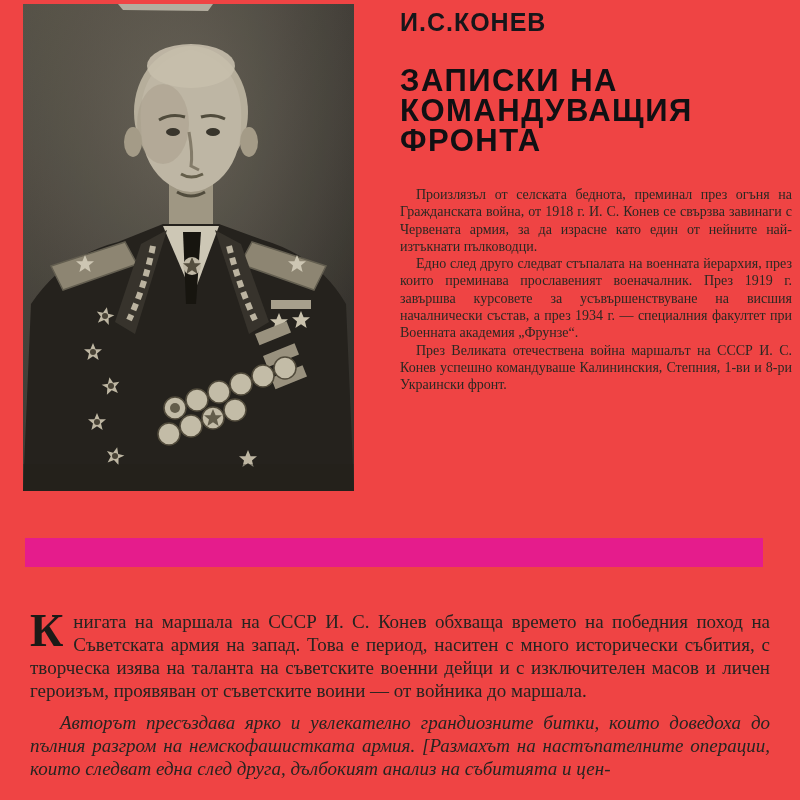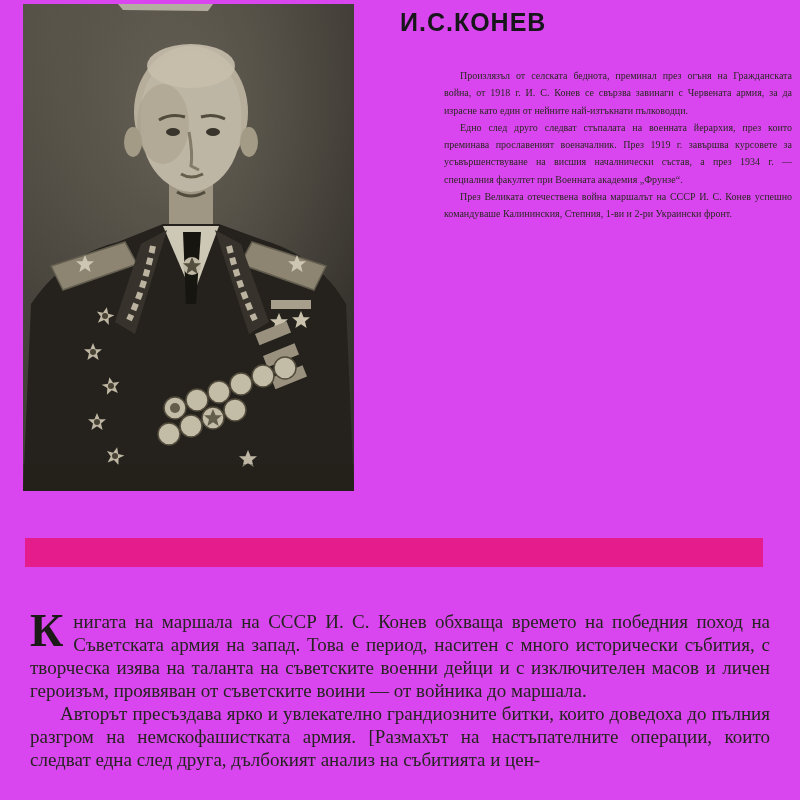--- a/index.html
+++ b/index.html
@@ -1,40 +1,40 @@
 <!DOCTYPE html>
 <html lang="bg"><head>
 <meta charset="utf-8">
 <style>
   html,body{margin:0;padding:0;}
   body{width:800px;height:800px;overflow:hidden;font-family:"Liberation Serif",serif;}
-  .page{position:relative;width:800px;height:800px;background:#d946ef;overflow:hidden;}
+  .page{position:relative;width:800px;height:800px;background:#ef4444;overflow:hidden;}
 
   
   .photo{position:absolute;left:23px;top:4px;width:331px;height:487px;}
   .photo svg{display:block;width:100%;height:100%;}
 
   
   .right-col{position:absolute;left:400px;top:8px;width:392px;color:#1d1b18;}
   .author{font-family:"Liberation Sans",sans-serif;font-weight:700;font-size:25px;
           letter-spacing:1px;color:#17161a;}
   .book-title{margin-top:29px;font-family:"Liberation Sans",sans-serif;font-weight:700;
           font-size:31px;line-height:30px;letter-spacing:1.5px;color:#111013;}
-  .intro{margin-top:30px;font-size:10px;line-height:17.3px;text-align:justify;
-          color:#2b2822;margin-left:44px;}
+  .intro{margin-top:30px;font-size:14px;line-height:17.3px;text-align:justify;
+          color:#2b2822;}
   .intro p{margin:0;text-indent:16px;}
 
   
   .stripe{position:absolute;left:25px;top:538px;width:738px;height:29px;background:#e51c8c;}
 
   
   .bottom{position:absolute;left:30px;top:610px;width:740px;font-size:19px;
           line-height:23px;text-align:justify;color:#262420;}
   .bottom p{margin:0;}
-  .bottom p + p{margin-top:0;text-indent:30px;}
+  .bottom p + p{margin-top:9px;text-indent:30px;font-style:italic;}
   .dropcap{float:left;font-weight:700;font-size:46px;line-height:38px;
           padding:2px 10px 0 0;color:#1c1a17;font-family:"Liberation Serif",serif;}
 </style>
 </head>
 <body>
 
 <div class="page">
 
   <div class="photo">
     <svg viewBox="0 0 331 487" preserveAspectRatio="none">
@@ -138,24 +138,29 @@
         <use href="#star" x="225" y="455" fill="#ccc4ae"></use>
       </g>
 
       <rect x="0" y="0" width="331" height="487" fill="#1c1a16" opacity="0.08"></rect>
       <rect x="0" y="460" width="331" height="27" fill="#23201b" opacity="0.35"></rect>
     </svg>
   </div>
 
   <div class="right-col">
     <div class="author">И.С.КОНЕВ</div>
+    <div class="book-title">
+      <div>ЗАПИСКИ НА</div>
+      <div>КОМАНДУВАЩИЯ</div>
+      <div>ФРОНТА</div>
+    </div>
     <div class="intro">
       <p>Произлязъл от селската беднота, преминал през огъня на Гражданската война, от 1918 г. И. С. Конев се свързва завинаги с Червената армия, за да израсне като един от нейните най-изтъкнати пълководци.</p>
       <p>Едно след друго следват стъпалата на военната йерархия, през които преминава прославеният военачалник. През 1919 г. завършва курсовете за усъвършенствуване на висшия началнически състав, а през 1934 г. — специалния факултет при Военната академия „Фрунзе“.</p>
-      <p>През Великата отечествена война маршалът на СССР И. С. Конев успешно командуваше Калининския, Степния, 1-ви и 2-ри Украински фронт.</p>
+      <p>През Великата отечествена война маршалът на СССР И. С. Конев успешно командуваше Калининския, Степния, 1-ви и 8-ри Украински фронт.</p>
     </div>
   </div>
 
   <div class="stripe"></div>
 
   <div class="bottom">
     <p>
       <span class="dropcap">К</span><span>нигата на маршала на СССР И. С. Конев обхваща времето на победния поход на Съветската армия на запад. Това е период, наситен с много исторически събития, с творческа изява на таланта на съветските военни дейци и с изключителен масов и личен героизъм, проявяван от съветските воини — от войника до маршала.</span>
     </p>
     <p>Авторът пресъздава ярко и увлекателно грандиозните битки, които доведоха до пълния разгром на немскофашистката армия. [Размахът на настъпателните операции, които следват една след друга, дълбокият анализ на събитията и цен-</p>

